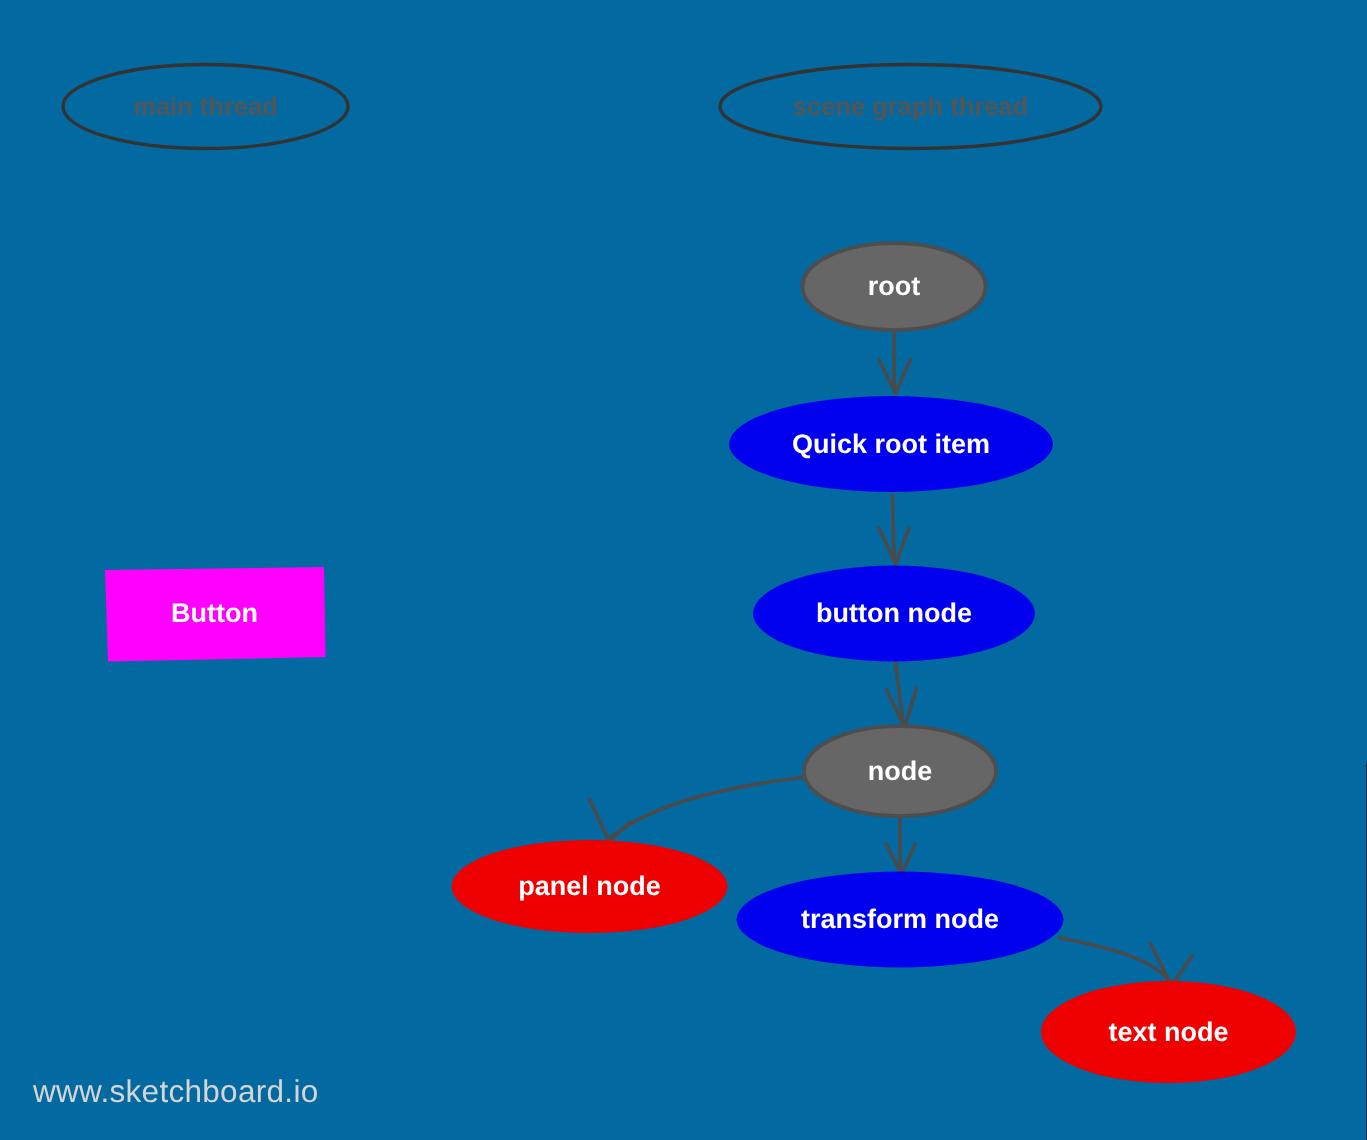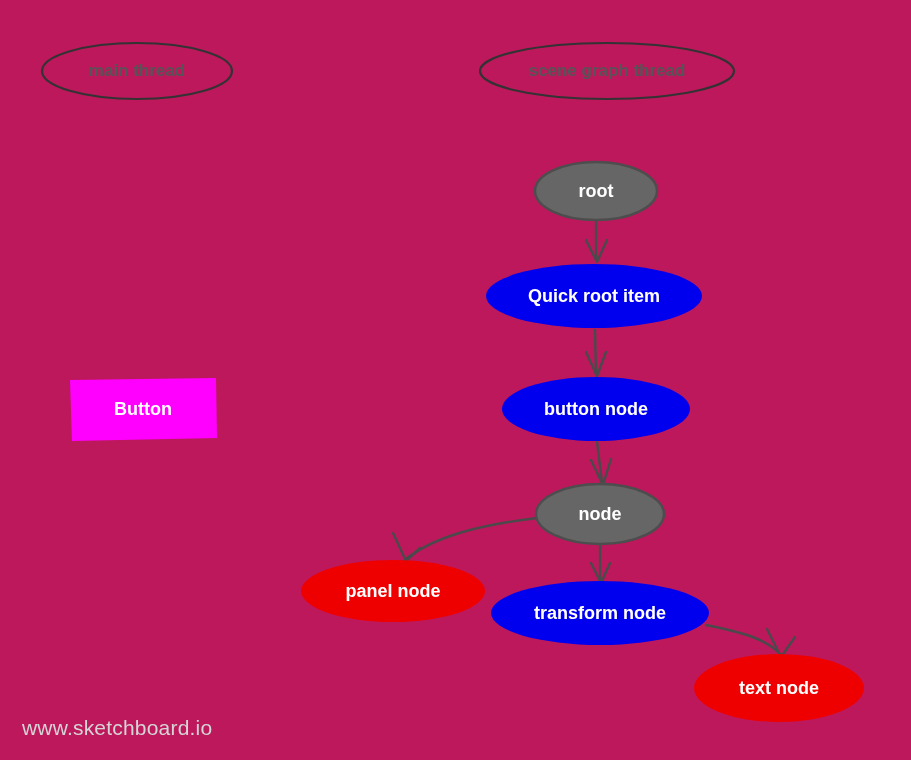--- a/index.html
+++ b/index.html
@@ -8,21 +8,21 @@
     padding: 0;
     background: #000000;
   }
   body {
     font-family: "Liberation Sans", sans-serif;
   }
   #canvas {
     position: relative;
     width: 911px;
     height: 760px;
-    background: #be185d;
+    background: #0369a1;
     overflow: hidden;
   }
   #diagram-svg {
     position: absolute;
     left: 0;
     top: 0;
     width: 911px;
     height: 760px;
   }
   .node-label {

